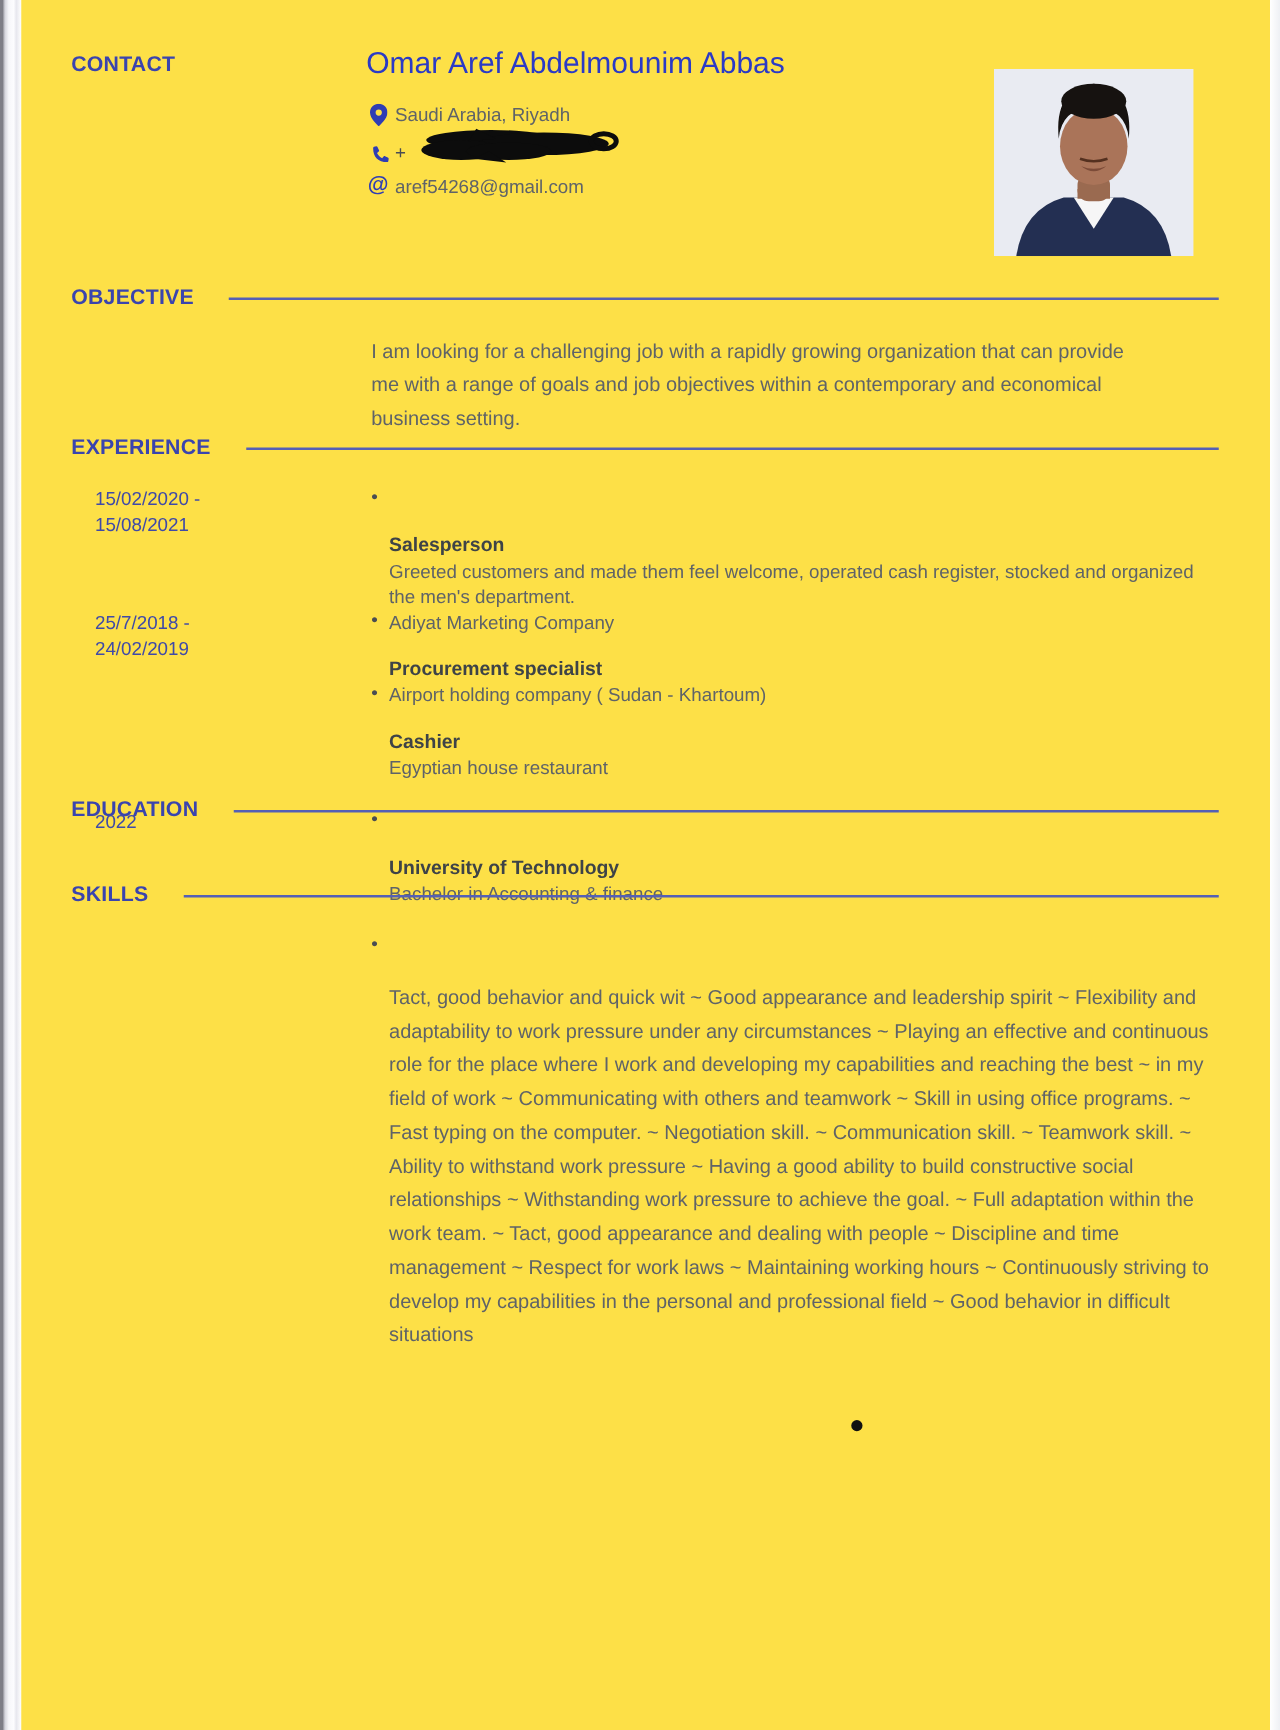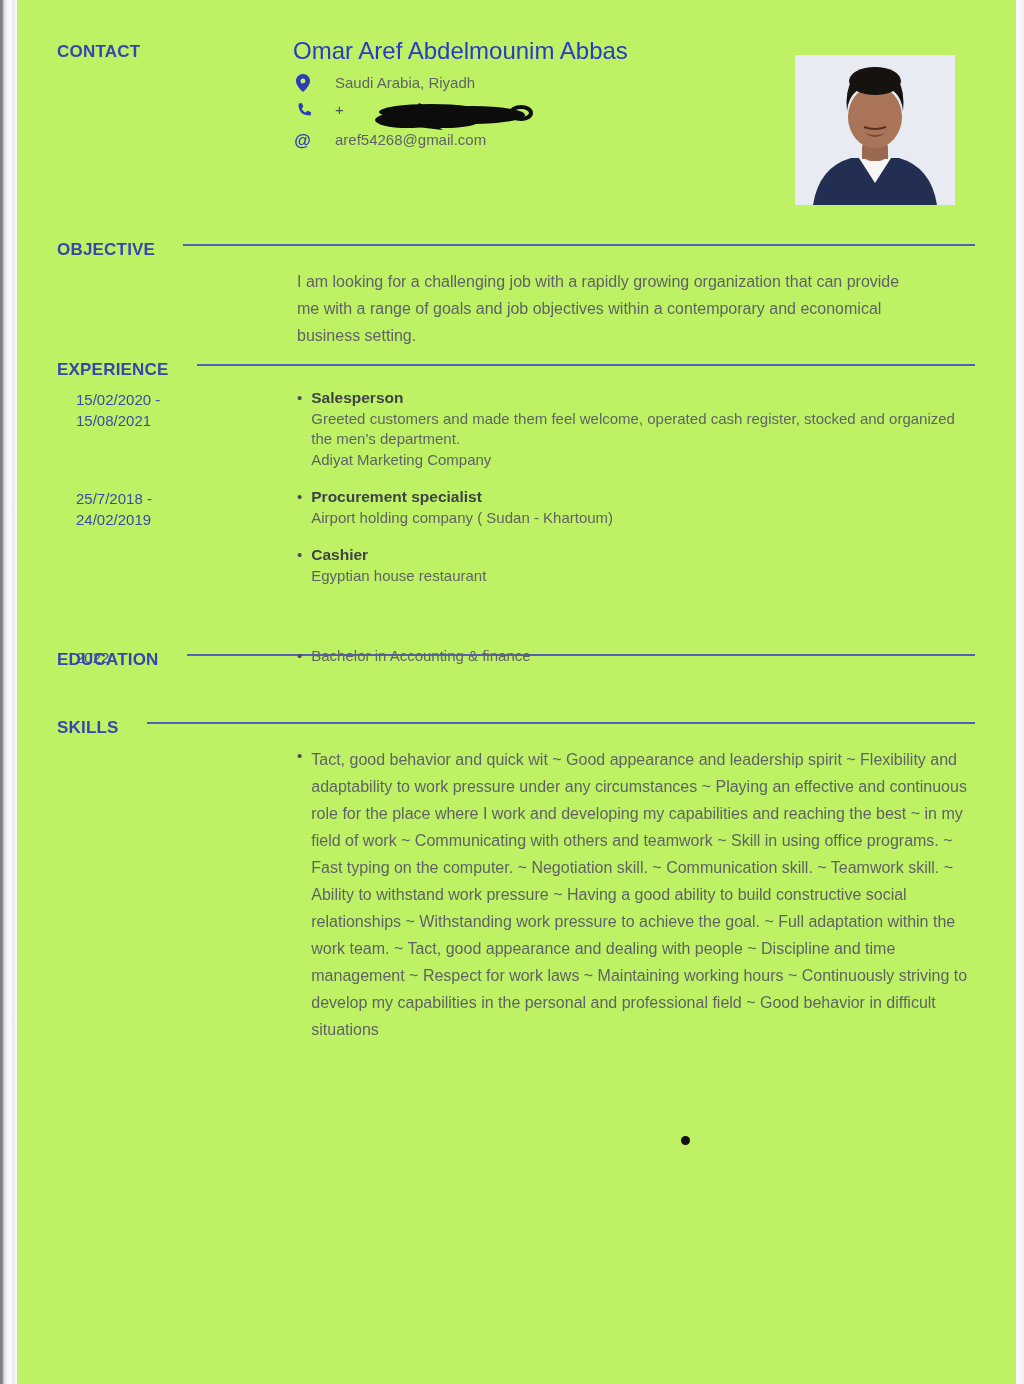--- a/index.html
+++ b/index.html
@@ -5,21 +5,21 @@
   html,body{margin:0;padding:0;}
   body{
     width:1024px;height:1384px;
     background:#ffffff;
     font-family:"Liberation Sans", sans-serif;
     position:relative;
     overflow:hidden;
   }
   .page{
     position:absolute;inset:0;
-    background:#bef264;
+    background:#fde047;
   }
   
   .edge-left{
     position:absolute;left:0;top:0;bottom:0;width:17px;
     background:linear-gradient(to right,#7e7e86 0,#7e7e86 2px,#d6d6dd 4px,#f7f7fa 7px,#fcfcfe 11px,#e7e7ee 13px,#ffffff 17px);
   }
   .edge-right{
     position:absolute;right:0;top:0;bottom:0;width:8px;
     background:linear-gradient(to left,#eef0f4 0,#ffffff 8px);
   }
@@ -27,49 +27,49 @@
   .contact-label{
     position:absolute;left:57px;top:42px;
     font-size:17px;font-weight:bold;color:#3a44ae;letter-spacing:.2px;
   }
   .header-center{position:absolute;left:293px;top:36px;width:470px;}
   .name{
     font-size:24px;font-weight:normal;color:#2b3ac6;line-height:30px;
     white-space:nowrap;
   }
   .contact-rows{margin-top:8px;}
-  .c-row{display:flex;align-items:flex-start;gap:23px;min-height:27px;color:#5f6368;font-size:15px;}
+  .c-row{display:flex;align-items:flex-end;gap:4px;min-height:27px;color:#5f6368;font-size:15px;}
   .c-icon{width:19px;display:flex;justify-content:center;align-items:center;flex:0 0 19px;}
   .at-glyph{color:#2f3db4;font-weight:bold;font-size:17px;}
   .redaction{margin-left:2px;height:30px;}
   .plus{color:#4a4d52;font-size:15px;}
   .photo{
     position:absolute;left:795px;top:55px;width:160px;height:150px;
     overflow:hidden;
   }
   
   .section-header{
     position:absolute;left:57px;right:49px;
     display:flex;align-items:center;gap:28px;
   }
   .section-title{
-    font-size:17px;font-weight:bold;color:#3a44ae;letter-spacing:.2px;white-space:nowrap;margin-top:12px;
+    font-size:17px;font-weight:bold;color:#3a44ae;letter-spacing:.2px;white-space:nowrap;
   }
   .section-rule{flex:1;height:2px;background:#5560b5;border:none;margin:0;margin-top:2px;}
   .body-text{color:#5f6368;font-size:16px;line-height:27px;}
   .dates{
     position:absolute;left:76px;width:190px;
     color:#3f4aa8;font-size:15px;line-height:21px;
   }
   .entry{
     position:absolute;left:297px;right:52px;
     display:flex;gap:9px;
   }
   .bullet{color:#4a4d52;font-size:15px;line-height:20.5px;flex:0 0 auto;}
-  .entry-body{flex:1;}
+  .entry-body{flex:1;margin-top:39px;}
   .entry-title{color:#3e4347;font-size:15.5px;font-weight:bold;line-height:20.5px;}
   .entry-sub{color:#5f6368;font-size:15px;line-height:20.5px;}
   .objective-text{position:absolute;left:297px;top:268px;width:628px;}
   .skills-entry{top:746px;}
   .stray-dot{
     position:absolute;left:681px;top:1136px;width:9px;height:9px;border-radius:50%;background:#111;
   }
 </style>
 </head>
 <body>
@@ -179,20 +179,21 @@
   </div>
 
   <div class="section-header" style="top:638px">
     <span class="section-title">EDUCATION</span>
     <span class="section-rule"></span>
   </div>
   <div class="dates" style="top:647px">2022</div>
   <div class="entry" style="top:646px">
     <span class="bullet">•</span>
     <div class="entry-body">
+      <div class="entry-title">University of Technology</div>
       <div class="entry-sub">Bachelor in Accounting &amp; finance</div>
     </div>
   </div>
 
   <div class="section-header" style="top:706px">
     <span class="section-title">SKILLS</span>
     <span class="section-rule"></span>
   </div>
   <div class="entry skills-entry">
     <span class="bullet">•</span>

